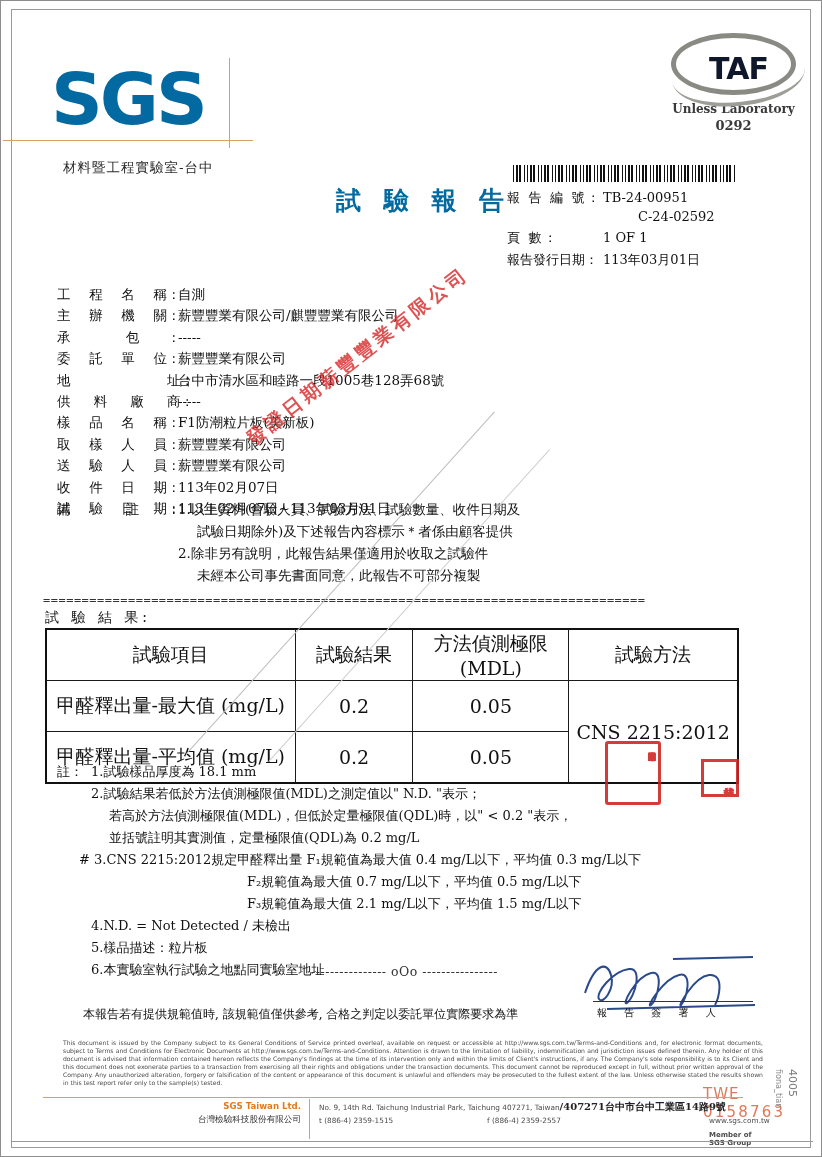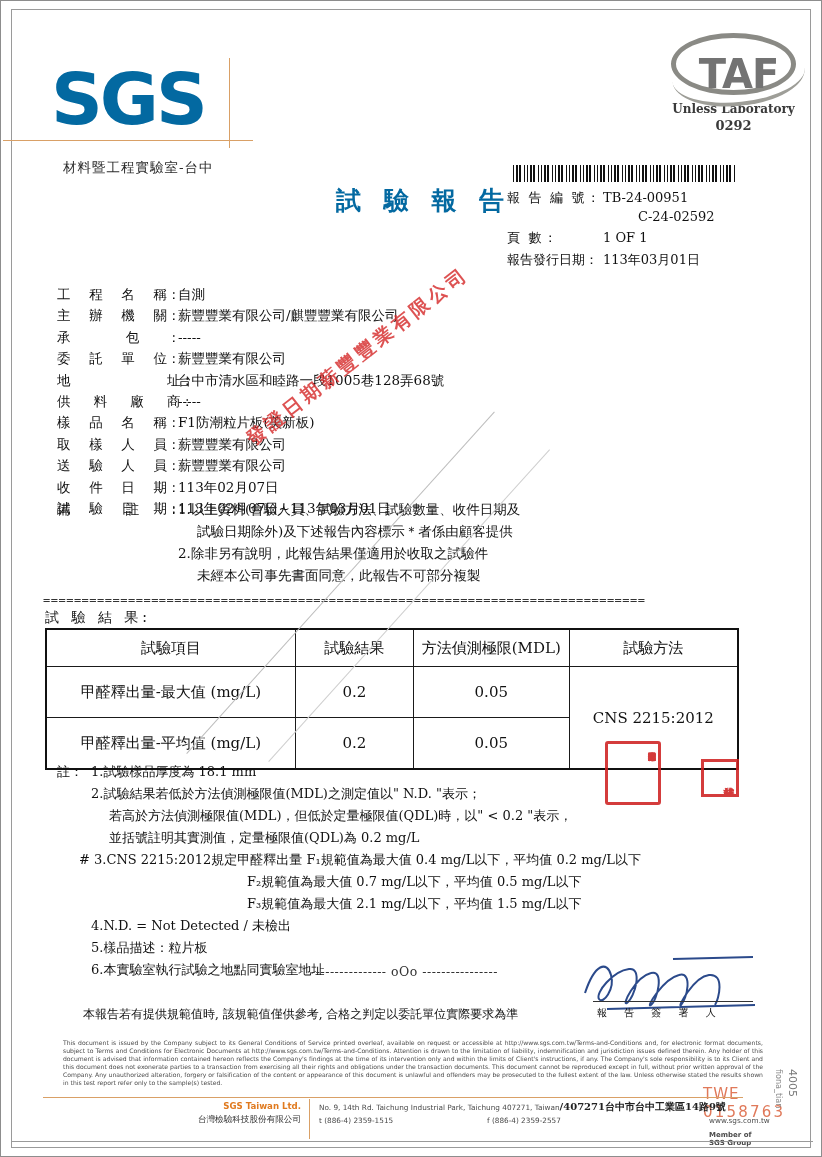--- a/index.html
+++ b/index.html
@@ -30,21 +30,21 @@
 
   
   .taf{position:absolute;left:670px;top:32px;width:125px;text-align:center;}
   .taf-oval{
     position:relative;width:125px;height:62px;border:5px solid #8a8a85;
     border-radius:50%;box-sizing:border-box;
   }
   .taf-letters{
     position:absolute;left:0;top:13px;width:125px;text-align:center;
     font-family:"DejaVu Sans","Liberation Sans",sans-serif;
-    font-weight:bold;font-size:40px;color:#737373;letter-spacing:-1px;
+    font-weight:bold;font-size:30px;color:#0f172a;letter-spacing:-1px;
   }
   .taf-swoosh{
     position:absolute;left:-4px;top:6px;width:133px;height:58px;
     border-bottom:4px solid #9e9e98;border-radius:50%;
     transform:rotate(-6deg);
   }
   .taf-cap1{margin-top:7px;font-family:"DejaVu Serif","Liberation Serif",serif;
     font-weight:bold;font-size:12px;color:#3a3a3a;}
   .taf-cap2{margin-top:2px;font-family:"DejaVu Serif","Liberation Serif",serif;
     font-weight:bold;font-size:13px;color:#3a3a3a;}
@@ -90,21 +90,21 @@
     font-family:"DejaVu Sans Mono","Liberation Mono",monospace;
     font-size:12px;color:#333;letter-spacing:0.5px;overflow:hidden;white-space:nowrap;
   }
 
   
   .res-title{position:absolute;left:44px;top:608px;
     font-family:"DejaVu Serif","Liberation Serif",serif;font-size:14px;
     letter-spacing:4px;color:#111;}
   table.results{
     position:absolute;left:44px;top:627px;width:694px;border-collapse:collapse;
-    font-family:"DejaVu Serif","Liberation Serif",serif;font-size:15px;color:#111;
+    font-family:"DejaVu Serif","Liberation Serif",serif;font-size:19px;color:#111;
   }
   table.results td,table.results th{border:1px solid #1a1a1a;text-align:center;font-weight:normal;}
   table.results thead th{height:34px;}
   table.results tbody td{height:48px;margin-left:28px;}
   .col1{width:252px;}
   .col2{width:118px;}
   .col3{width:156px;}
   .col4{width:168px;}
   .tb-outer{border:2px solid #111 !important;}
 
@@ -406,21 +406,21 @@
   <div class="stamp-small">林錦業</div>
   <div class="watermark">發證日期薪豐豐業有限公司</div>
   <div class="slash1"></div>
   <div class="slash2"></div>
 
   <div class="notes" id="notes-container">
       <div class="nrow"><span class="nlabel">註：</span><span>1.試驗樣品厚度為 18.1 mm</span></div>
       <div class="nrow n-ind1">2.試驗結果若低於方法偵測極限值(MDL)之測定值以" N.D. "表示；</div>
       <div class="nrow n-ind2">若高於方法偵測極限值(MDL)，但低於定量極限值(QDL)時，以" &lt; 0.2 "表示，</div>
       <div class="nrow n-ind2">並括號註明其實測值，定量極限值(QDL)為 0.2 mg/L</div>
-      <div class="nrow n-ind3"># 3.CNS 2215:2012規定甲醛釋出量 F₁規範值為最大值 0.4 mg/L以下，平均值 0.2 mg/L以下</div>
+      <div class="nrow n-ind3"># 3.CNS 2215:2012規定甲醛釋出量 F₁規範值為最大值 0.4 mg/L以下，平均值 0.3 mg/L以下</div>
       <div class="nrow n-ind4">F₂規範值為最大值 0.7 mg/L以下，平均值 0.5 mg/L以下</div>
       <div class="nrow n-ind4">F₃規範值為最大值 2.1 mg/L以下，平均值 1.5 mg/L以下</div>
       <div class="nrow n-ind1">4.N.D. = Not Detected / 未檢出</div>
       <div class="nrow n-ind1">5.樣品描述：粒片板</div>
       <div class="nrow n-ind1">6.本實驗室執行試驗之地點同實驗室地址</div>
     </div>
   <div class="ooo">---------------- oOo ----------------</div>
 
   <div class="footnote-cn">本報告若有提供規範值時, 該規範值僅供參考, 合格之判定以委託單位實際要求為準</div>
   <svg class="sig-mark" viewBox="0 0 190 62">

